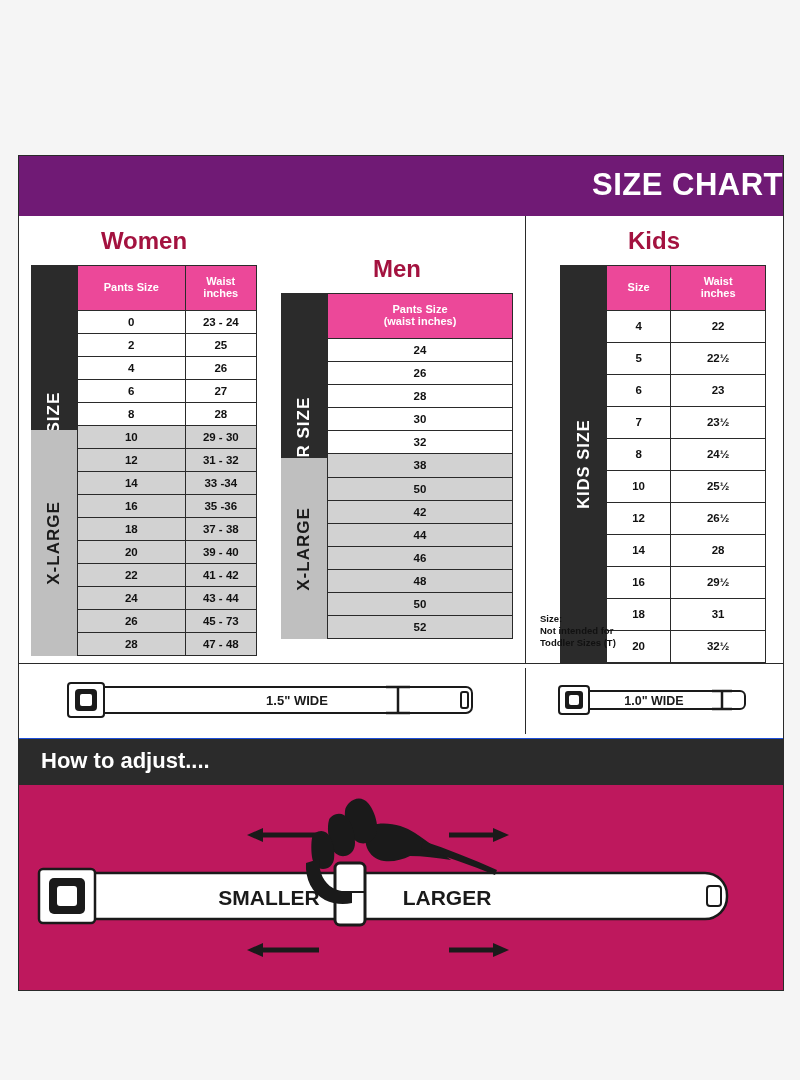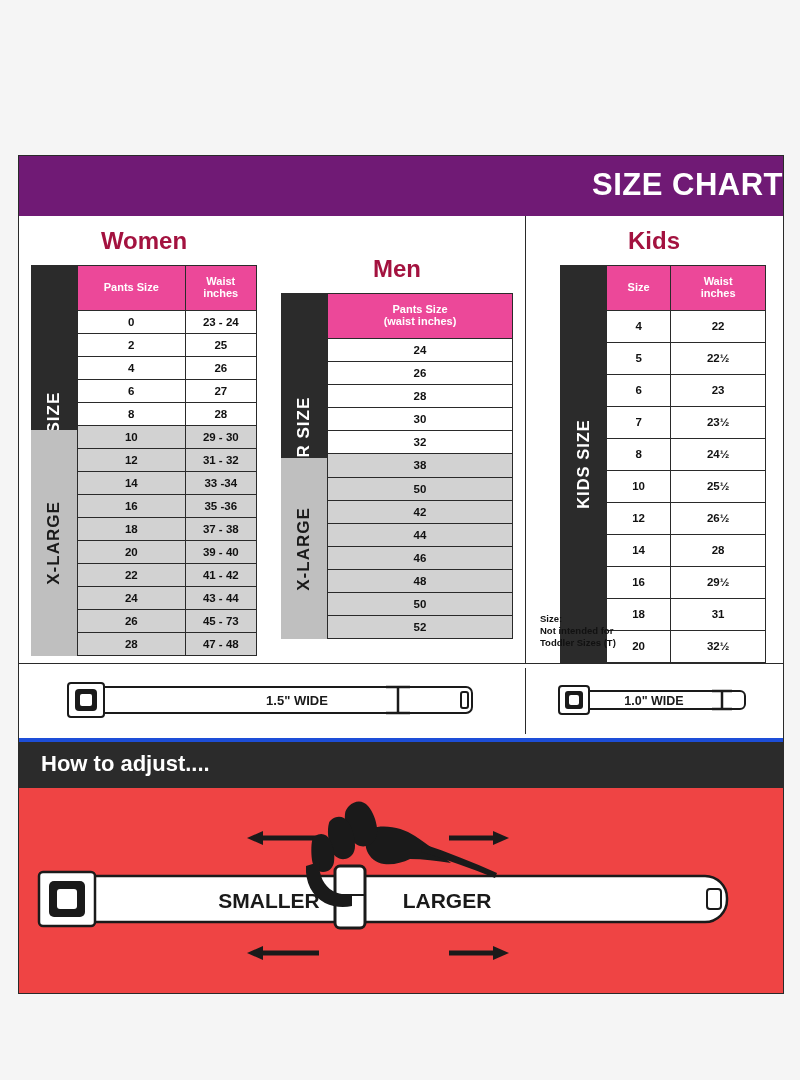--- a/index.html
+++ b/index.html
@@ -77,23 +77,23 @@
   }
 
   
   .belt-row{display:flex;align-items:center;border-top:1px solid #2a2a2a;}
   .belt-left{width:506px;padding:14px 0 16px;display:flex;justify-content:center;}
   .belt-right{width:256px;padding:14px 0 16px;display:flex;justify-content:center;border-left:1px solid #2a2a2a;}
 
   
   .howto-bar{
     background:#2b2b2b;color:#fff;font-size:22px;font-weight:bold;
-    padding:9px 0 11px 22px;border-top:4px solid #1d4ed8;
-  }
-  .howto-body{position:relative;height:205px;background:#ef4444;}
+    padding:9px 0 11px 22px;border-top:1px solid #1d4ed8;
+  }
+  .howto-body{position:relative;height:205px;background:#be185d;}
   .howto-body svg{position:absolute;left:0;top:0;}
 
   .lbl{font-family:"Liberation Sans",sans-serif;}
 </style>
 </head>
 <body>
 
 <div id="root">
 
   <div class="card">

